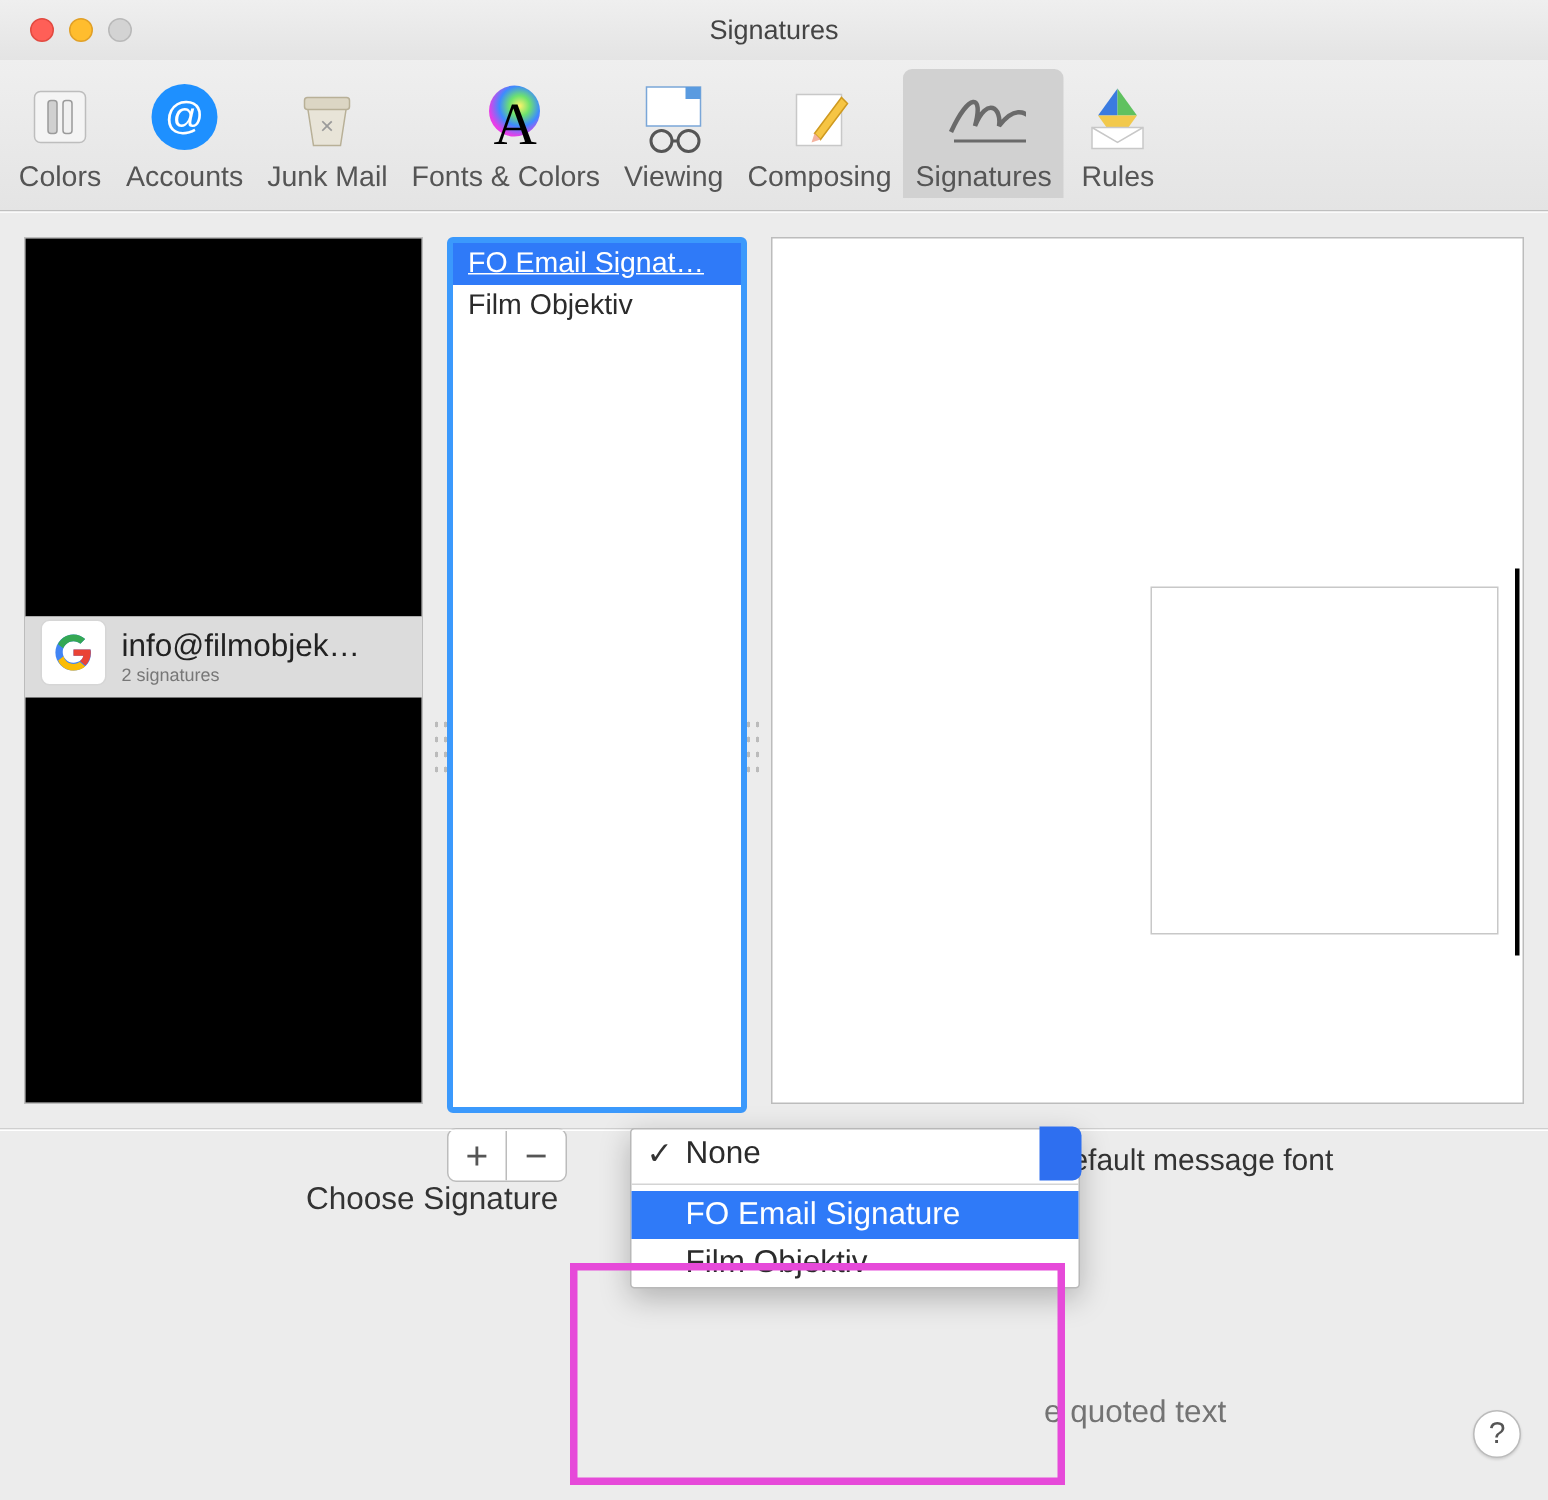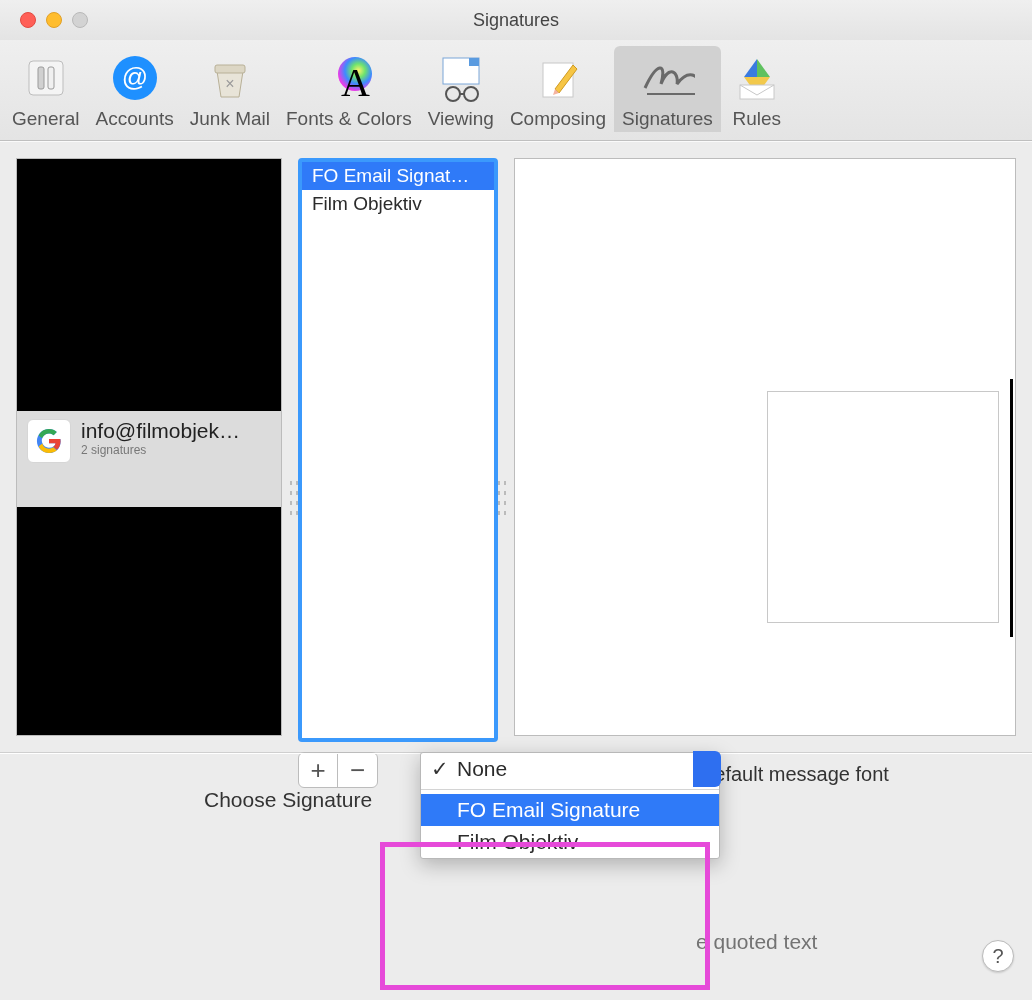--- a/index.html
+++ b/index.html
@@ -66,25 +66,25 @@
   }
   .col1 {
     width:266px;
     background:#fff;
     border:1px solid #bcbcbc;
     position:relative;
     display:flex; flex-direction:column;
   }
   .black-block{ background:#000; flex:0 0 auto;}
   .account-row{
-    display:flex; align-items:flex-start;
+    display:flex; align-items:flex-end;
     background:#dcdcdc;
     padding:8px 10px;
     gap:10px;
-    height:96px;
+    height:54px;
   }
   .g-icon{
     width:44px; height:44px; background:#fff; border-radius:6px;
     border:1px solid #d6d6d6;
     display:flex; align-items:center; justify-content:center;
     font-weight:bold; font-size:24px;
   }
   .acct-txt{ display:flex; flex-direction:column; overflow:hidden;}
   .acct-email{ font-size:21px; color:#222; white-space:nowrap; overflow:hidden; text-overflow:ellipsis;}
   .acct-sub{ font-size:12px; color:#777;}
@@ -93,21 +93,21 @@
     width:200px;
   }
   .col2{
     width:200px; height:584px;
     border:4px solid #3b99fc;
     border-radius:4px;
     background:#fff;
     font-size:19px;
   }
   .sig-item{ padding:3px 10px; white-space:nowrap; overflow:hidden; text-overflow:ellipsis;}
-  .sig-item.sel{ background:#2f7af8; color:#fff;}
+  .sig-item.sel{ background:#2f7af8; color:#fff;text-decoration:underline;}
   .addrem{
     margin-top:10px; display:flex;
     border:1px solid #bcbcbc; border-radius:6px; overflow:hidden;
     width:80px; background:#fff;
   }
   .addrem div{
     width:40px; height:34px; display:flex; align-items:center; justify-content:center;
     font-size:26px; color:#555;
   }
   .addrem div:first-child{ border-right:1px solid #bcbcbc;}
@@ -199,21 +199,21 @@
 
 <div class="toolbar">
   <div class="tb-item">
     <div class="tb-icon">
       <svg width="46" height="46">
           <rect x="6" y="6" width="34" height="34" rx="4" fill="#f4f4f4" stroke="#bdbdbd"></rect>
           <rect x="15" y="12" width="6" height="22" rx="2" fill="#d0d0d0" stroke="#9a9a9a"></rect>
           <rect x="25" y="12" width="6" height="22" rx="2" fill="#f0f0f0" stroke="#9a9a9a"></rect>
         </svg>
     </div>
-    <span>General</span>
+    <span>Colors</span>
   </div>
   <div class="tb-item">
     <div class="tb-icon">
       <svg width="50" height="50">
           <circle cx="25" cy="25" r="22" fill="#1e90ff"></circle>
           <text x="25" y="33" text-anchor="middle" font-size="26" fill="#fff" font-family="Arial">@</text>
         </svg>
     </div>
     <span>Accounts</span>
   </div>

